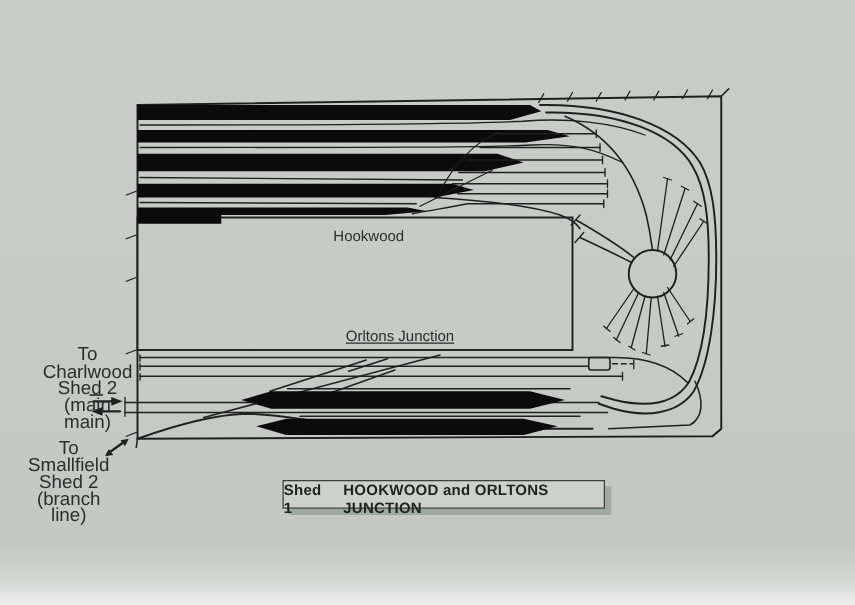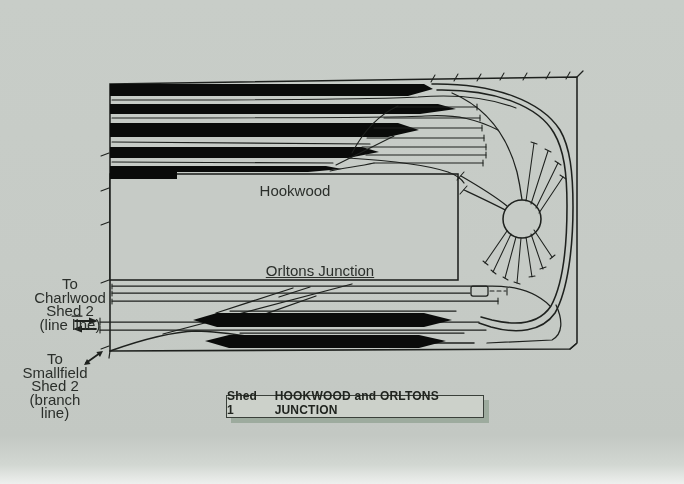--- a/index.html
+++ b/index.html
@@ -13,27 +13,27 @@
     font-family:"Liberation Sans",sans-serif;
   }
   svg{position:absolute;left:0;top:0;}
   .ln{stroke:var(--ink);fill:none;stroke-linecap:round;}
   .w10{stroke-width:1.05;} .w12{stroke-width:1.25;} .w15{stroke-width:1.55;} .w18{stroke-width:1.8;}
   .fillk{fill:var(--solid);stroke:none;}
   .head{fill:var(--ink);stroke:none;}
   .boardfill{fill:var(--bg);}
   .lbl{position:absolute;color:#2b2f2b;text-align:center;}
   .exit-lbl{font-size:15px;line-height:13.5px;}
-  .station-lbl{font-size:15px;}
+  .station-lbl{font-size:12px;}
   .caption-box{
     position:absolute;left:226px;top:384px;width:256px;height:21px;
     background:var(--caption_fill);border:1.6px solid #3a403a;
     box-shadow:5px 5px 0 0 var(--caption_shadow);
-    display:flex;align-items:flex-end;justify-content:center;gap:11px;
-    font-size:12px;font-weight:bold;color:#20241f;letter-spacing:.2px;margin-top:11px;
+    display:flex;align-items:flex-start;justify-content:center;gap:11px;
+    font-size:12px;font-weight:bold;color:#20241f;letter-spacing:.2px;
   }
 </style>
 </head>
 <body>
 
 <div class="page">
 
   <svg width="684" height="484" viewBox="0 0 684 484">
 
     <g>
@@ -173,21 +173,21 @@
       <polygon class="head" points="84,365 90.6,363.9 87,359.1"></polygon>
     </g>
   </svg>
 
   <div class="lbl station-lbl" style="left:245px;top:182px;width:100px;">Hookwood</div>
   <div class="lbl station-lbl" style="left:260px;top:262px;width:120px;text-decoration:underline;">Orltons Junction</div>
 
   <div class="lbl exit-lbl" style="left:32px;top:277px;width:76px;">
     <div>To Charlwood</div>
     <div>Shed 2</div>
-    <div>(line line)</div>
+    <div>(main main)</div>
   </div>
 
   <div class="lbl exit-lbl" style="left:17px;top:352px;width:76px;">
     <div>To Smallfield</div>
     <div>Shed 2</div>
     <div>(branch line)</div>
   </div>
 
   <div class="caption-box">
     <span>Shed 1</span>

